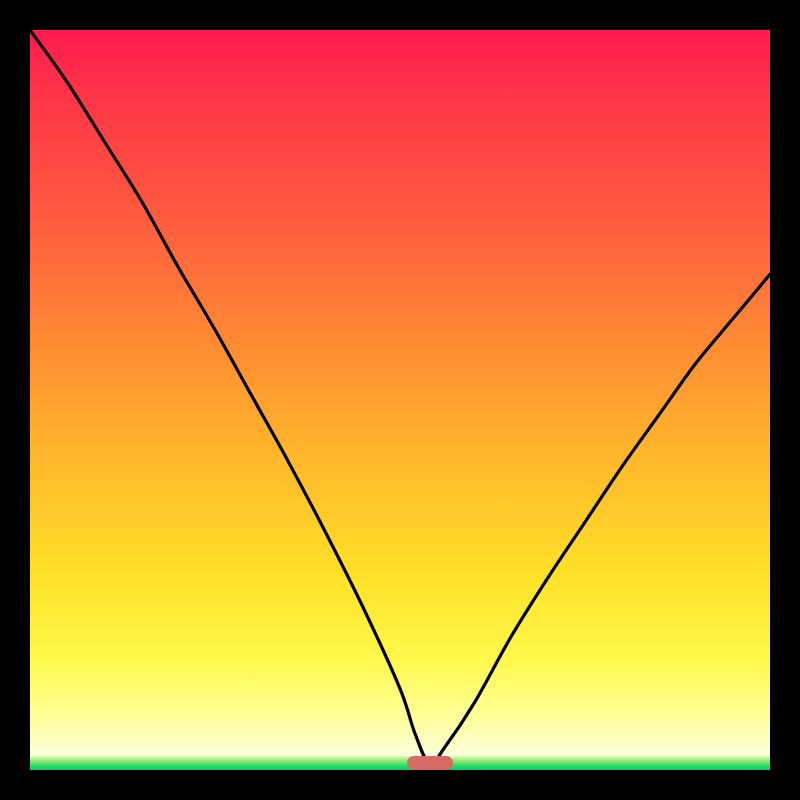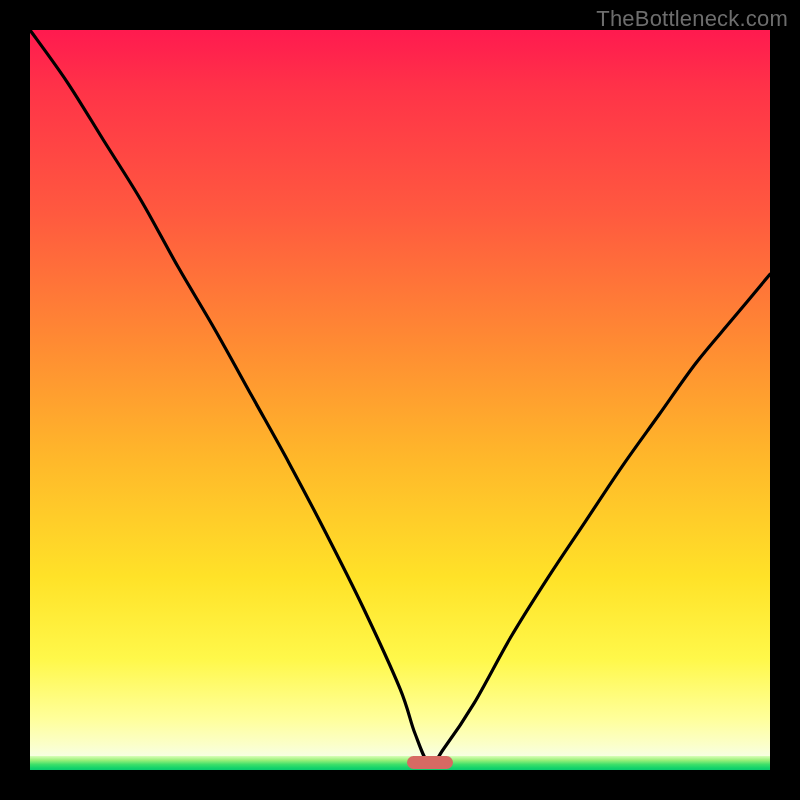--- a/index.html
+++ b/index.html
@@ -81,21 +81,20 @@
     background: #d76a63;
     border-radius: 7px;
     bottom: 1px;
     left: 374px; 
   }
 </style>
 </head>
 <body>
 
 <div class="frame">
-  <div class="watermark">TheBottleneck.com</div>
 
   <div class="plot-area">
     <div class="green-band"></div>
 
     <svg class="curve" viewBox="0 0 740 740" preserveAspectRatio="none">
       <path id="curve-path" d="M 0.00 0.00 C 6.17 8.63, 24.67 33.30, 37.00 51.80 C 49.33 70.30, 61.67 91.27, 74.00 111.00 C 86.33 130.73, 98.67 149.23, 111.00 170.20 C 123.33 191.17, 135.67 215.22, 148.00 236.80 C 160.33 258.38, 172.67 278.12, 185.00 299.70 C 197.33 321.28, 209.67 344.10, 222.00 366.30 C 234.33 388.50, 246.67 410.08, 259.00 432.90 C 271.33 455.72, 283.67 479.15, 296.00 503.20 C 308.33 527.25, 320.67 551.30, 333.00 577.20 C 345.33 603.10, 361.37 637.63, 370.00 658.60 C 378.63 679.57, 379.87 690.42, 384.80 703.00 C 389.73 715.58, 394.67 731.61, 399.60 734.08 C 404.53 736.55, 407.00 727.91, 414.40 717.80 C 421.80 707.69, 432.90 691.90, 444.00 673.40 C 455.10 654.90, 468.67 627.77, 481.00 606.80 C 493.33 585.83, 505.67 566.72, 518.00 547.60 C 530.33 528.48, 542.67 510.60, 555.00 492.10 C 567.33 473.60, 579.67 454.48, 592.00 436.60 C 604.33 418.72, 616.67 402.07, 629.00 384.80 C 641.33 367.53, 653.67 349.03, 666.00 333.00 C 678.33 316.97, 690.67 303.40, 703.00 288.60 C 715.33 273.80, 733.83 251.60, 740.00 244.20" fill="none" stroke="#000" stroke-width="3.2" stroke-linecap="round" stroke-linejoin="round"></path>
     </svg>
 
     <div class="marker" style="left: 376.6px;"></div>
   </div>

